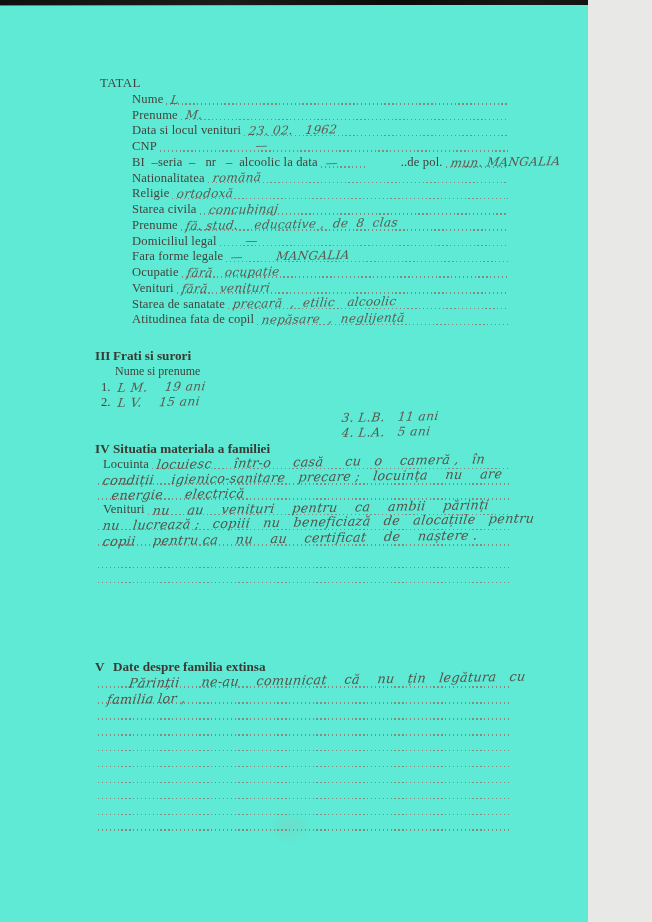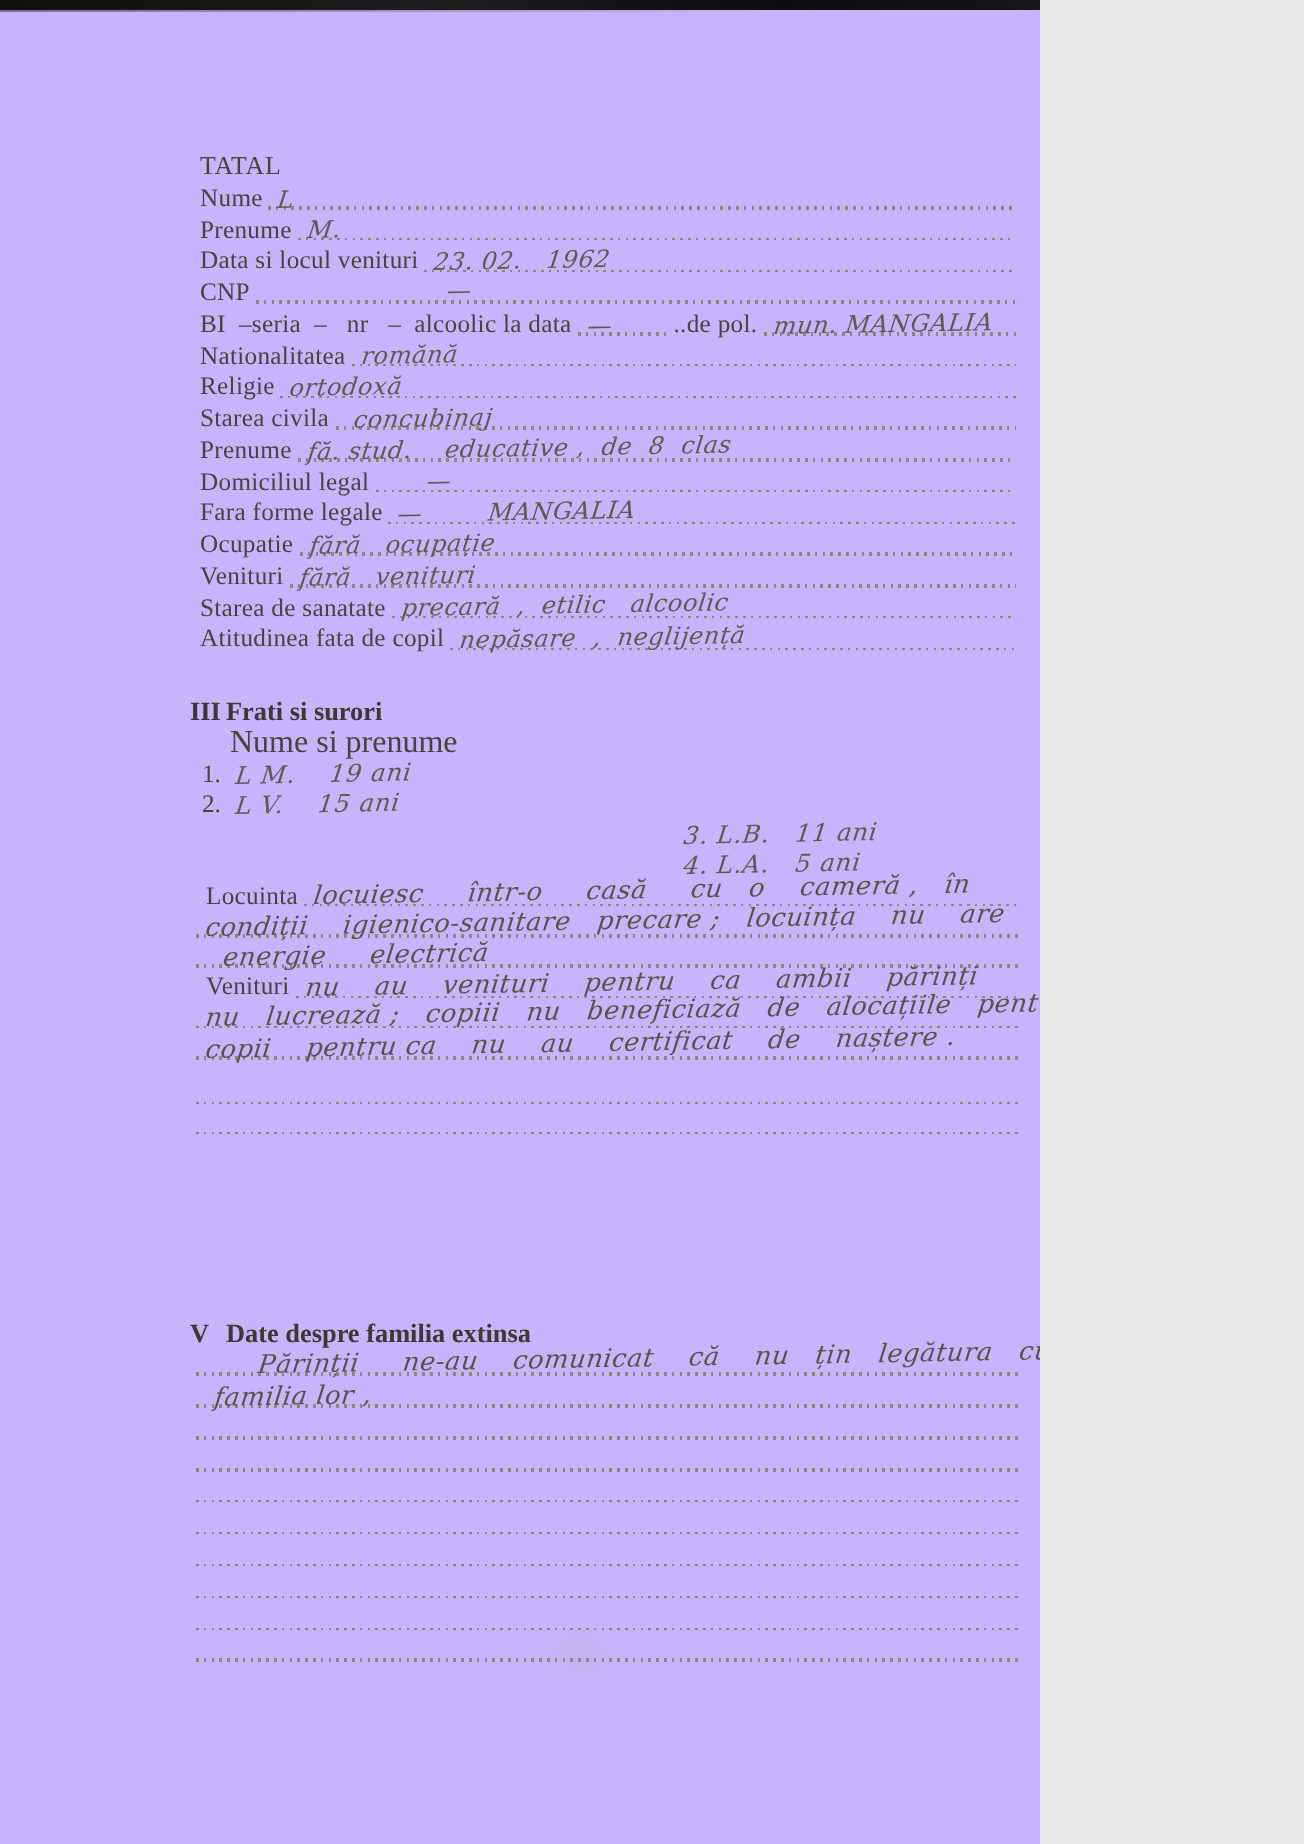--- a/index.html
+++ b/index.html
@@ -1,32 +1,32 @@
 <!DOCTYPE html>
 <html><head>
 <meta charset="utf-8">
 <style>
   html,body{margin:0;padding:0;background:#e8e8e6;}
-  .page{position:relative;width:520px;height:922px;background:#c4b5fd;overflow:hidden;
+  .page{position:relative;width:588px;height:922px;background:#5eead4;overflow:hidden;
         font-family:"Liberation Serif",serif;color:#45443e;}
   .topbar{position:absolute;top:0;left:0;width:652px;height:5px;
           background:linear-gradient(90deg,#101010 0%,#1c1c1a 35%,#0b0b0b 60%,#181816 82%,#0e0e0c 100%);}
   .topbar::after{content:"";position:absolute;top:5px;left:0;width:100%;height:1px;
           background:linear-gradient(90deg,rgba(40,40,38,.5),rgba(40,40,38,0) 60%);}
   .sec{position:absolute;}
   .hdr{font-size:12.9px;line-height:15.75px;letter-spacing:.4px;white-space:pre;}
   .shead{font-weight:bold;font-size:13.2px;line-height:16px;color:#3a3933;}
   .snum{display:inline-block;min-width:18px;}
   .row{position:relative;display:flex;align-items:flex-end;height:15.75px;}
   .row4{height:15.3px;}
   .row5{height:15.9px;}
   .gap-top{margin-top:7px;}
-  .lbl{font-size:12.6px;line-height:15.7px;color:#45443e;white-space:pre;letter-spacing:.15px;}
+  .lbl{font-size:12.6px;line-height:15.7px;color:#45443e;white-space:pre;letter-spacing:.15px;margin-left:32px;}
   .ind .lbl{margin-left:8px;margin-top:33px;}
-  .sub{font-size:16px;margin-left:20px;line-height:15px;}
+  .sub{font-size:12px;margin-left:20px;line-height:15px;}
   .dots{flex:1 1 auto;height:1.5px;margin:0 2px 3px 3px;position:relative;
         background:repeating-linear-gradient(90deg,#8a877e 0 1.3px,transparent 1.3px 3.9px);}
   .dots.fixed{flex:0 0 46px;}
   .hw{position:absolute;left:4px;bottom:-2px;font-family:"DejaVu Serif",serif;font-style:italic;
       font-size:12px;line-height:13px;color:#5e5a52;white-space:pre;letter-spacing:.3px;
       transform:skewX(-8deg) rotate(-1deg);transform-origin:left bottom;}
   .s4 .hw,.s5 .hw{font-size:12.8px;color:#57534b;}
   .sib-row{display:flex;align-items:flex-end;height:15.5px;margin-left:6px;}
   .sib-num{font-size:12.6px;white-space:pre;}
   .sib-hw{font-family:"DejaVu Serif",serif;font-style:italic;font-size:12.2px;color:#5e5a52;
@@ -158,20 +158,21 @@
           <span class="sib-hw">3. L.B.   11 ani</span>
         </div>
         <div class="sib-row">
           <span class="sib-hw">4. L.A.   5 ani</span>
         </div>
       </div>
     </div>
   </div>
 
   <div class="sec s4" style="top:441px;left:95px;width:417px;">
+    <div class="shead"><span class="snum">IV</span><span>Situatia materiala a familiei</span></div>
     <div class="row row4 ind">
       <span class="lbl">Locuinta</span>
       <span class="dots">
           <span class="hw">locuiesc     într-o     casă     cu   o    cameră ,   în</span>
         </span>
     </div>
     <div class="row row4">
       <span class="dots">
           <span class="hw">condiții    igienico-sanitare   precare ;   locuința    nu    are</span>
         </span>

